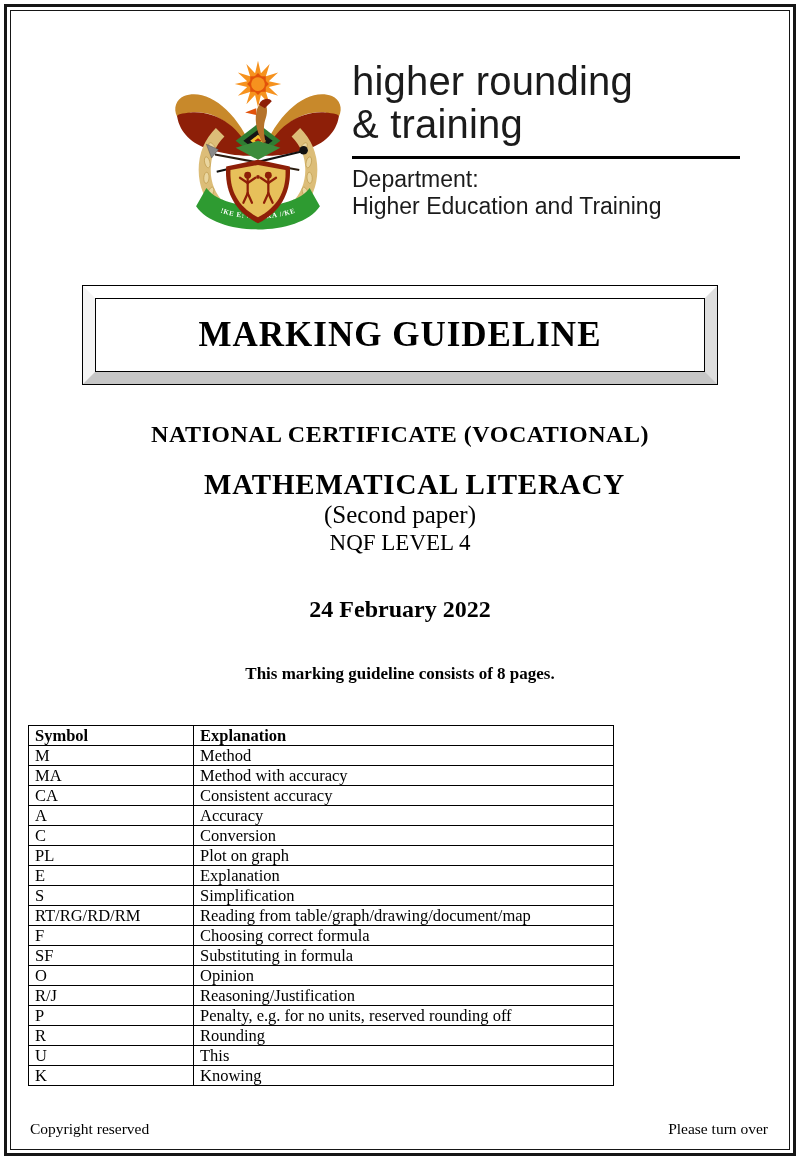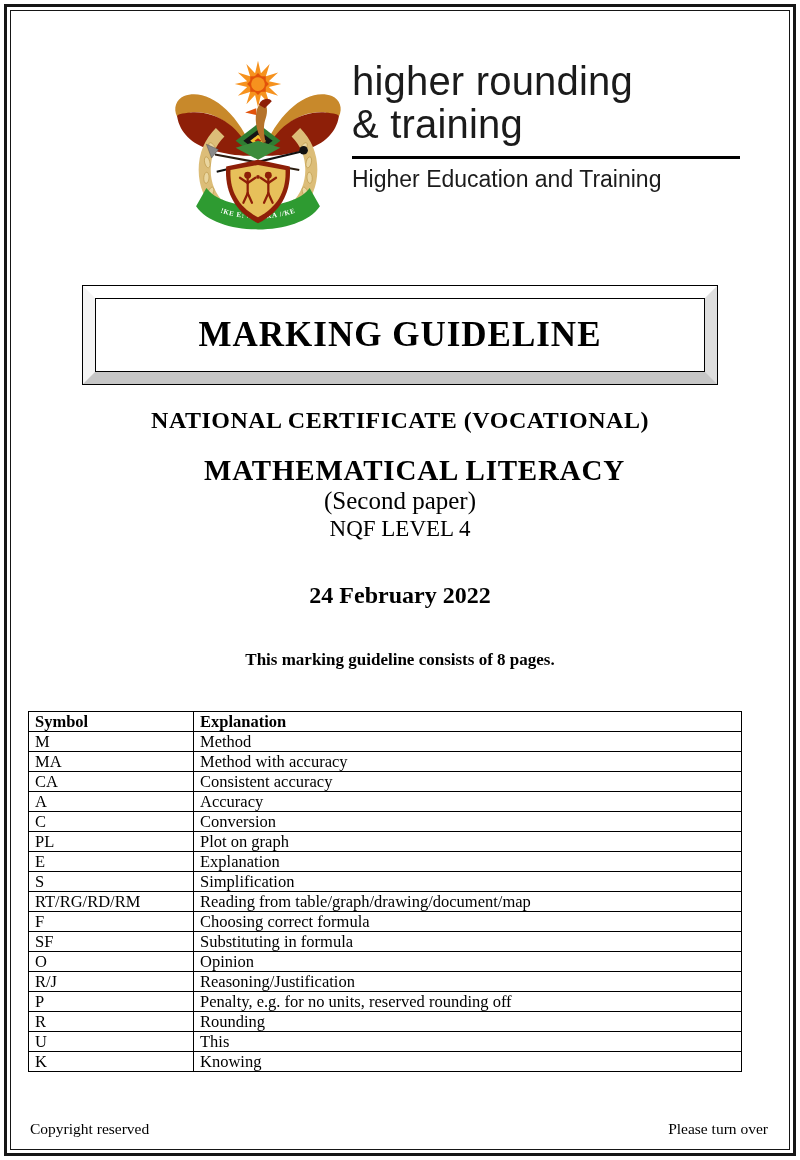--- a/index.html
+++ b/index.html
@@ -27,29 +27,29 @@
 
   
   .mg-outer { width:634px; margin:33px auto 0 auto; border:1px solid #000; background:#fff; }
   .mg-bevel { border:12px solid; border-color:#ffffff #dedede #c6c6c6 #f4f4f4; }
   .mg-inner { border:1px solid #000; height:72px;
               display:flex; align-items:center; justify-content:center; background:#fff; }
   .mg-title { font-weight:bold; font-size:35px; letter-spacing:1px; }
 
   
   .titles { text-align:center; }
-  .cert    { font-size:24px; font-weight:bold; letter-spacing:0.5px; margin-top:22px; }
+  .cert    { font-size:24px; font-weight:bold; letter-spacing:0.5px; margin-top:36px; }
   .subject { font-size:29px; font-weight:bold; letter-spacing:0.8px; margin-top:21px; line-height:31px;padding-left:29px; }
   .paper   { font-size:25px; line-height:29px; }
   .level   { font-size:23px; font-weight:normal; line-height:27px; }
   .date    { font-size:24px; font-weight:bold; margin-top:40px; }
   .note    { font-size:17px; font-weight:bold; margin-top:41px; }
 
   
-  .symbol-table { border-collapse:collapse; margin:41px 12px 0 16px; width:714px;
+  .symbol-table { border-collapse:collapse; margin:41px 12px 0 16px; width:586px;
                   font-size:16.5px; table-layout:fixed; }
   .symbol-table th, .symbol-table td {
      border:1px solid #000; padding:0 6px; height:19px;
      text-align:left; vertical-align:middle; line-height:18px;
      overflow:hidden; white-space:nowrap; }
   .symbol-table th { font-weight:bold; }
   .sym-col { width:165px; }
 
   
   .footer { position:absolute; left:18px; right:20px; bottom:10px;
@@ -132,20 +132,21 @@
         <line x1="112" y1="157" x2="107" y2="168"></line>
         <line x1="112" y1="157" x2="117" y2="168"></line>
         <circle cx="100" cy="138" r="2.2" fill="#8E1F08" stroke="none"></circle>
       </g>
     </svg>
 
     <div class="logo-text">
       <div class="logo-title">higher rounding</div>
       <div class="logo-title">&amp; training</div>
       <hr class="logo-divider">
+      <div class="dept-line">Department:</div>
       <div class="dept-line">Higher Education and Training</div>
     </div>
   </div>
 
   <div class="mg-outer">
     <div class="mg-bevel">
       <div class="mg-inner">
         <div class="mg-title">MARKING GUIDELINE</div>
       </div>
     </div>

